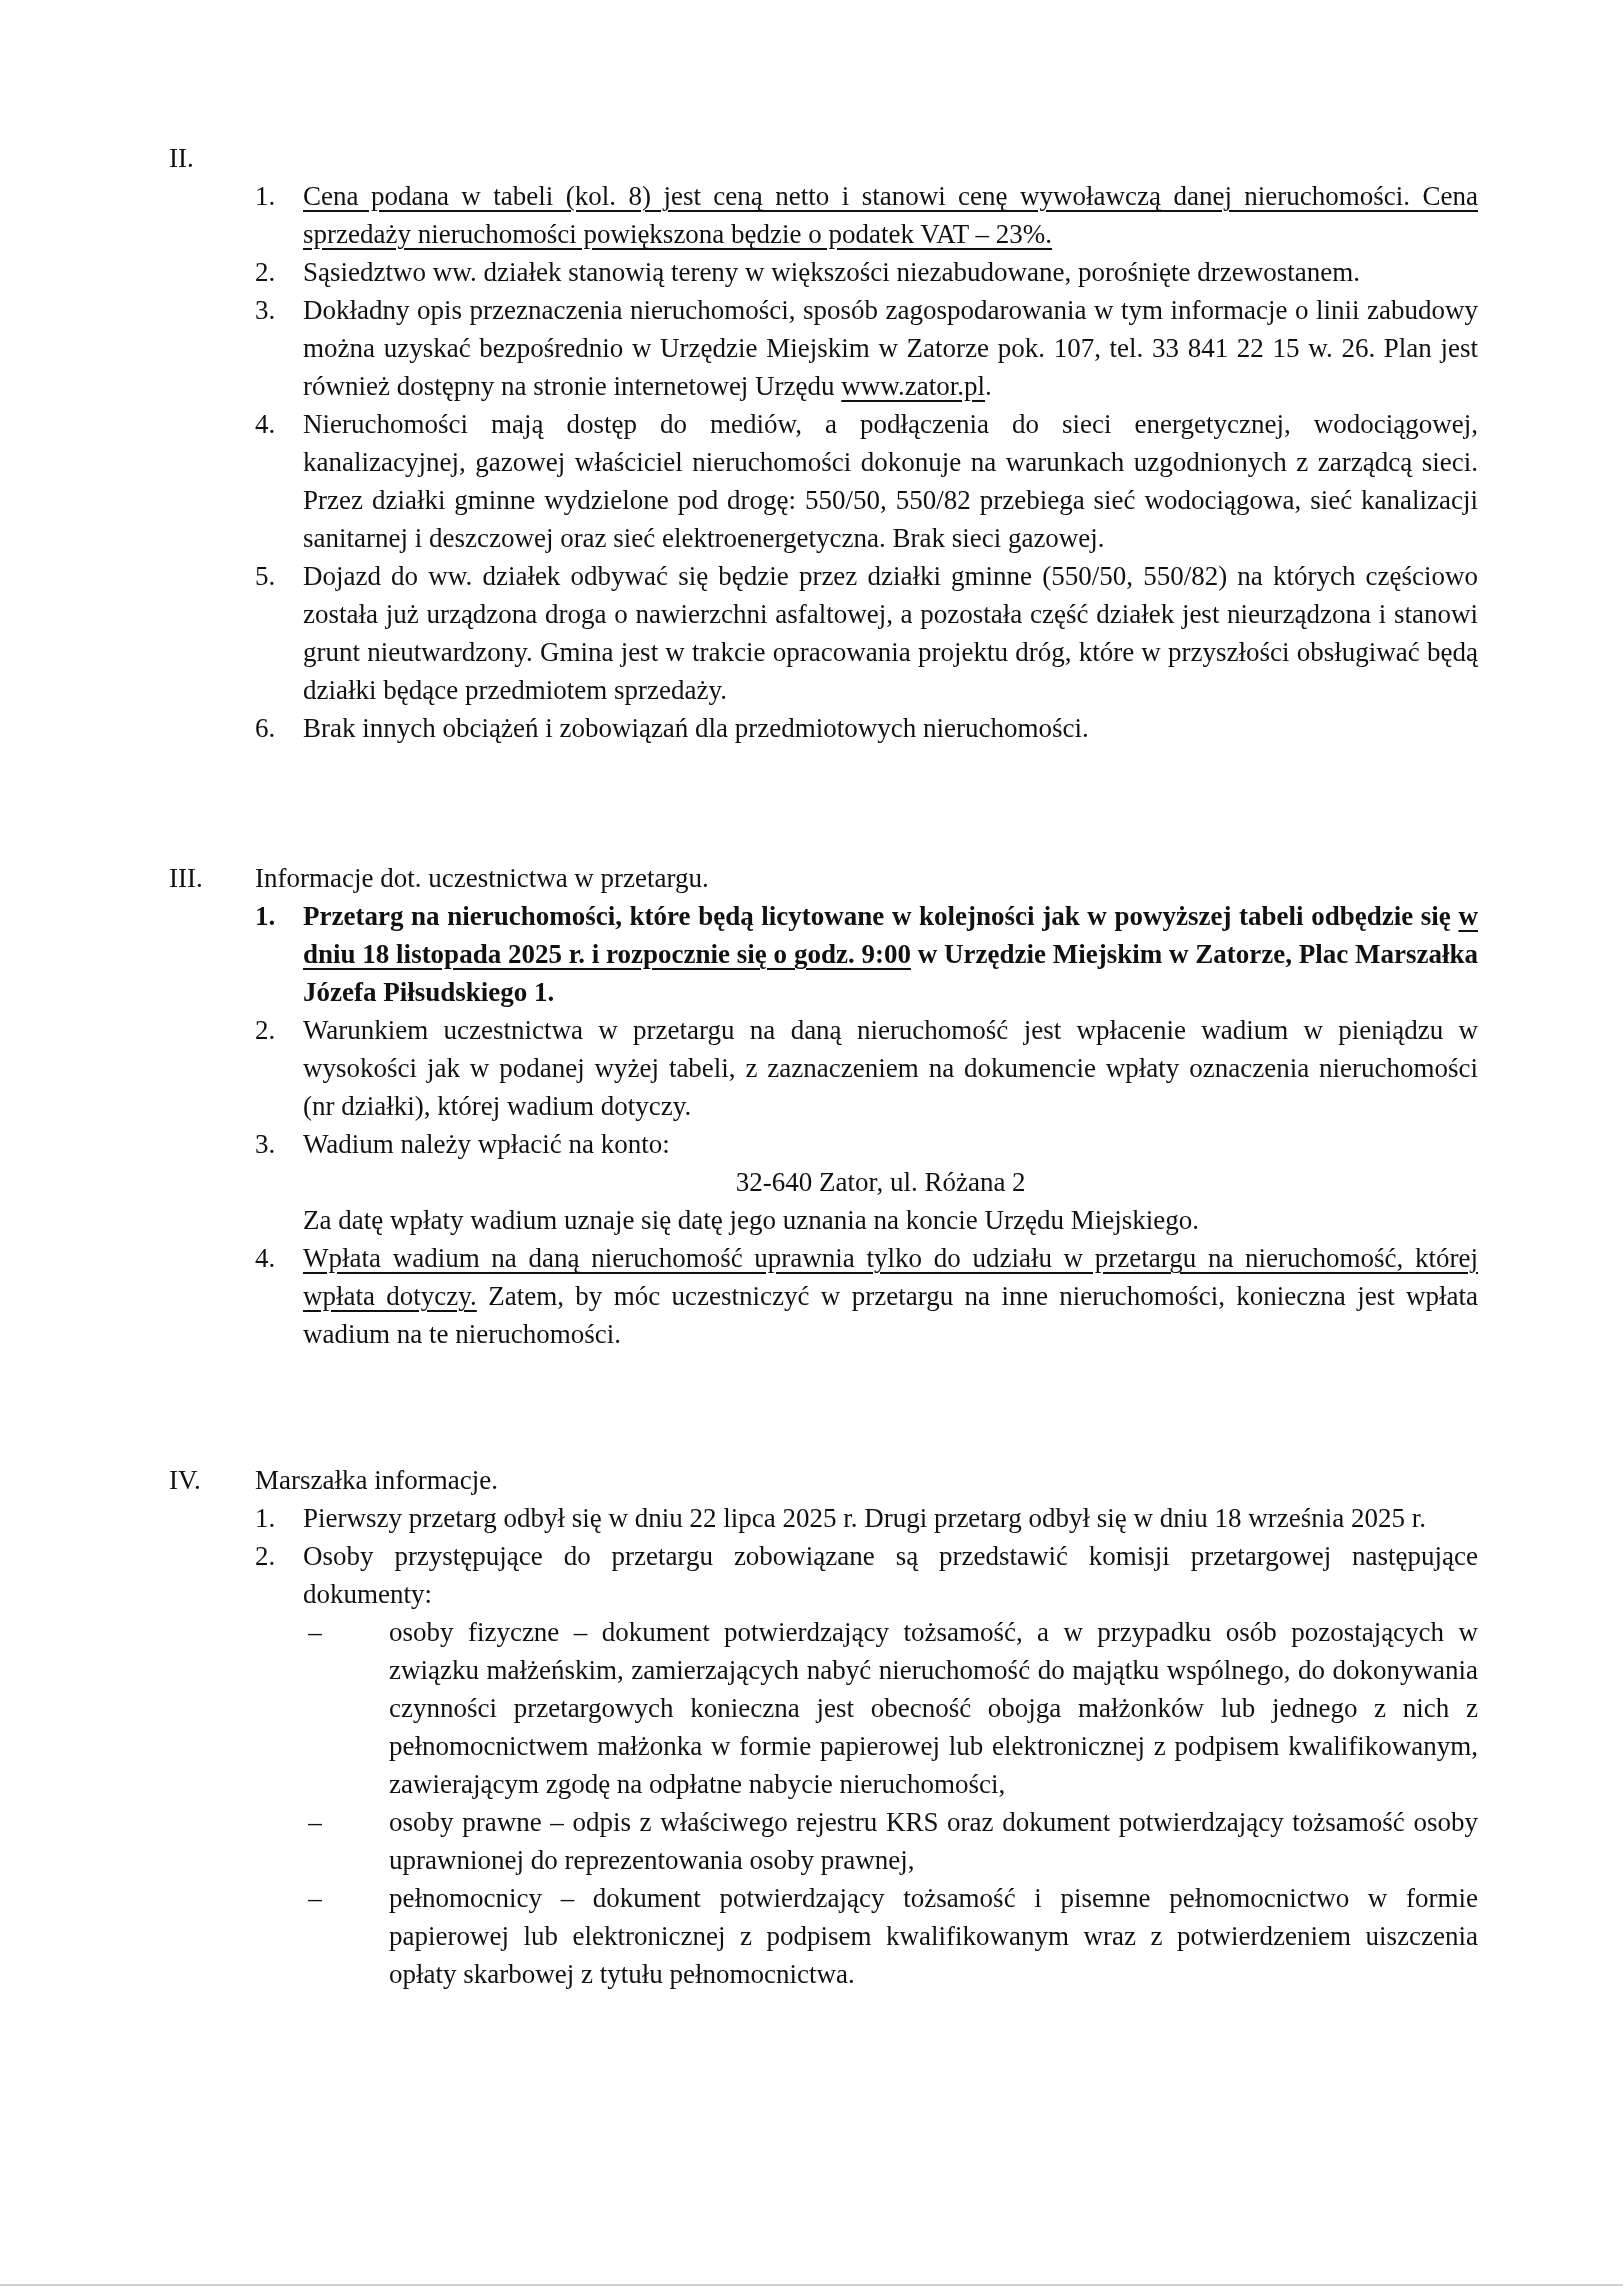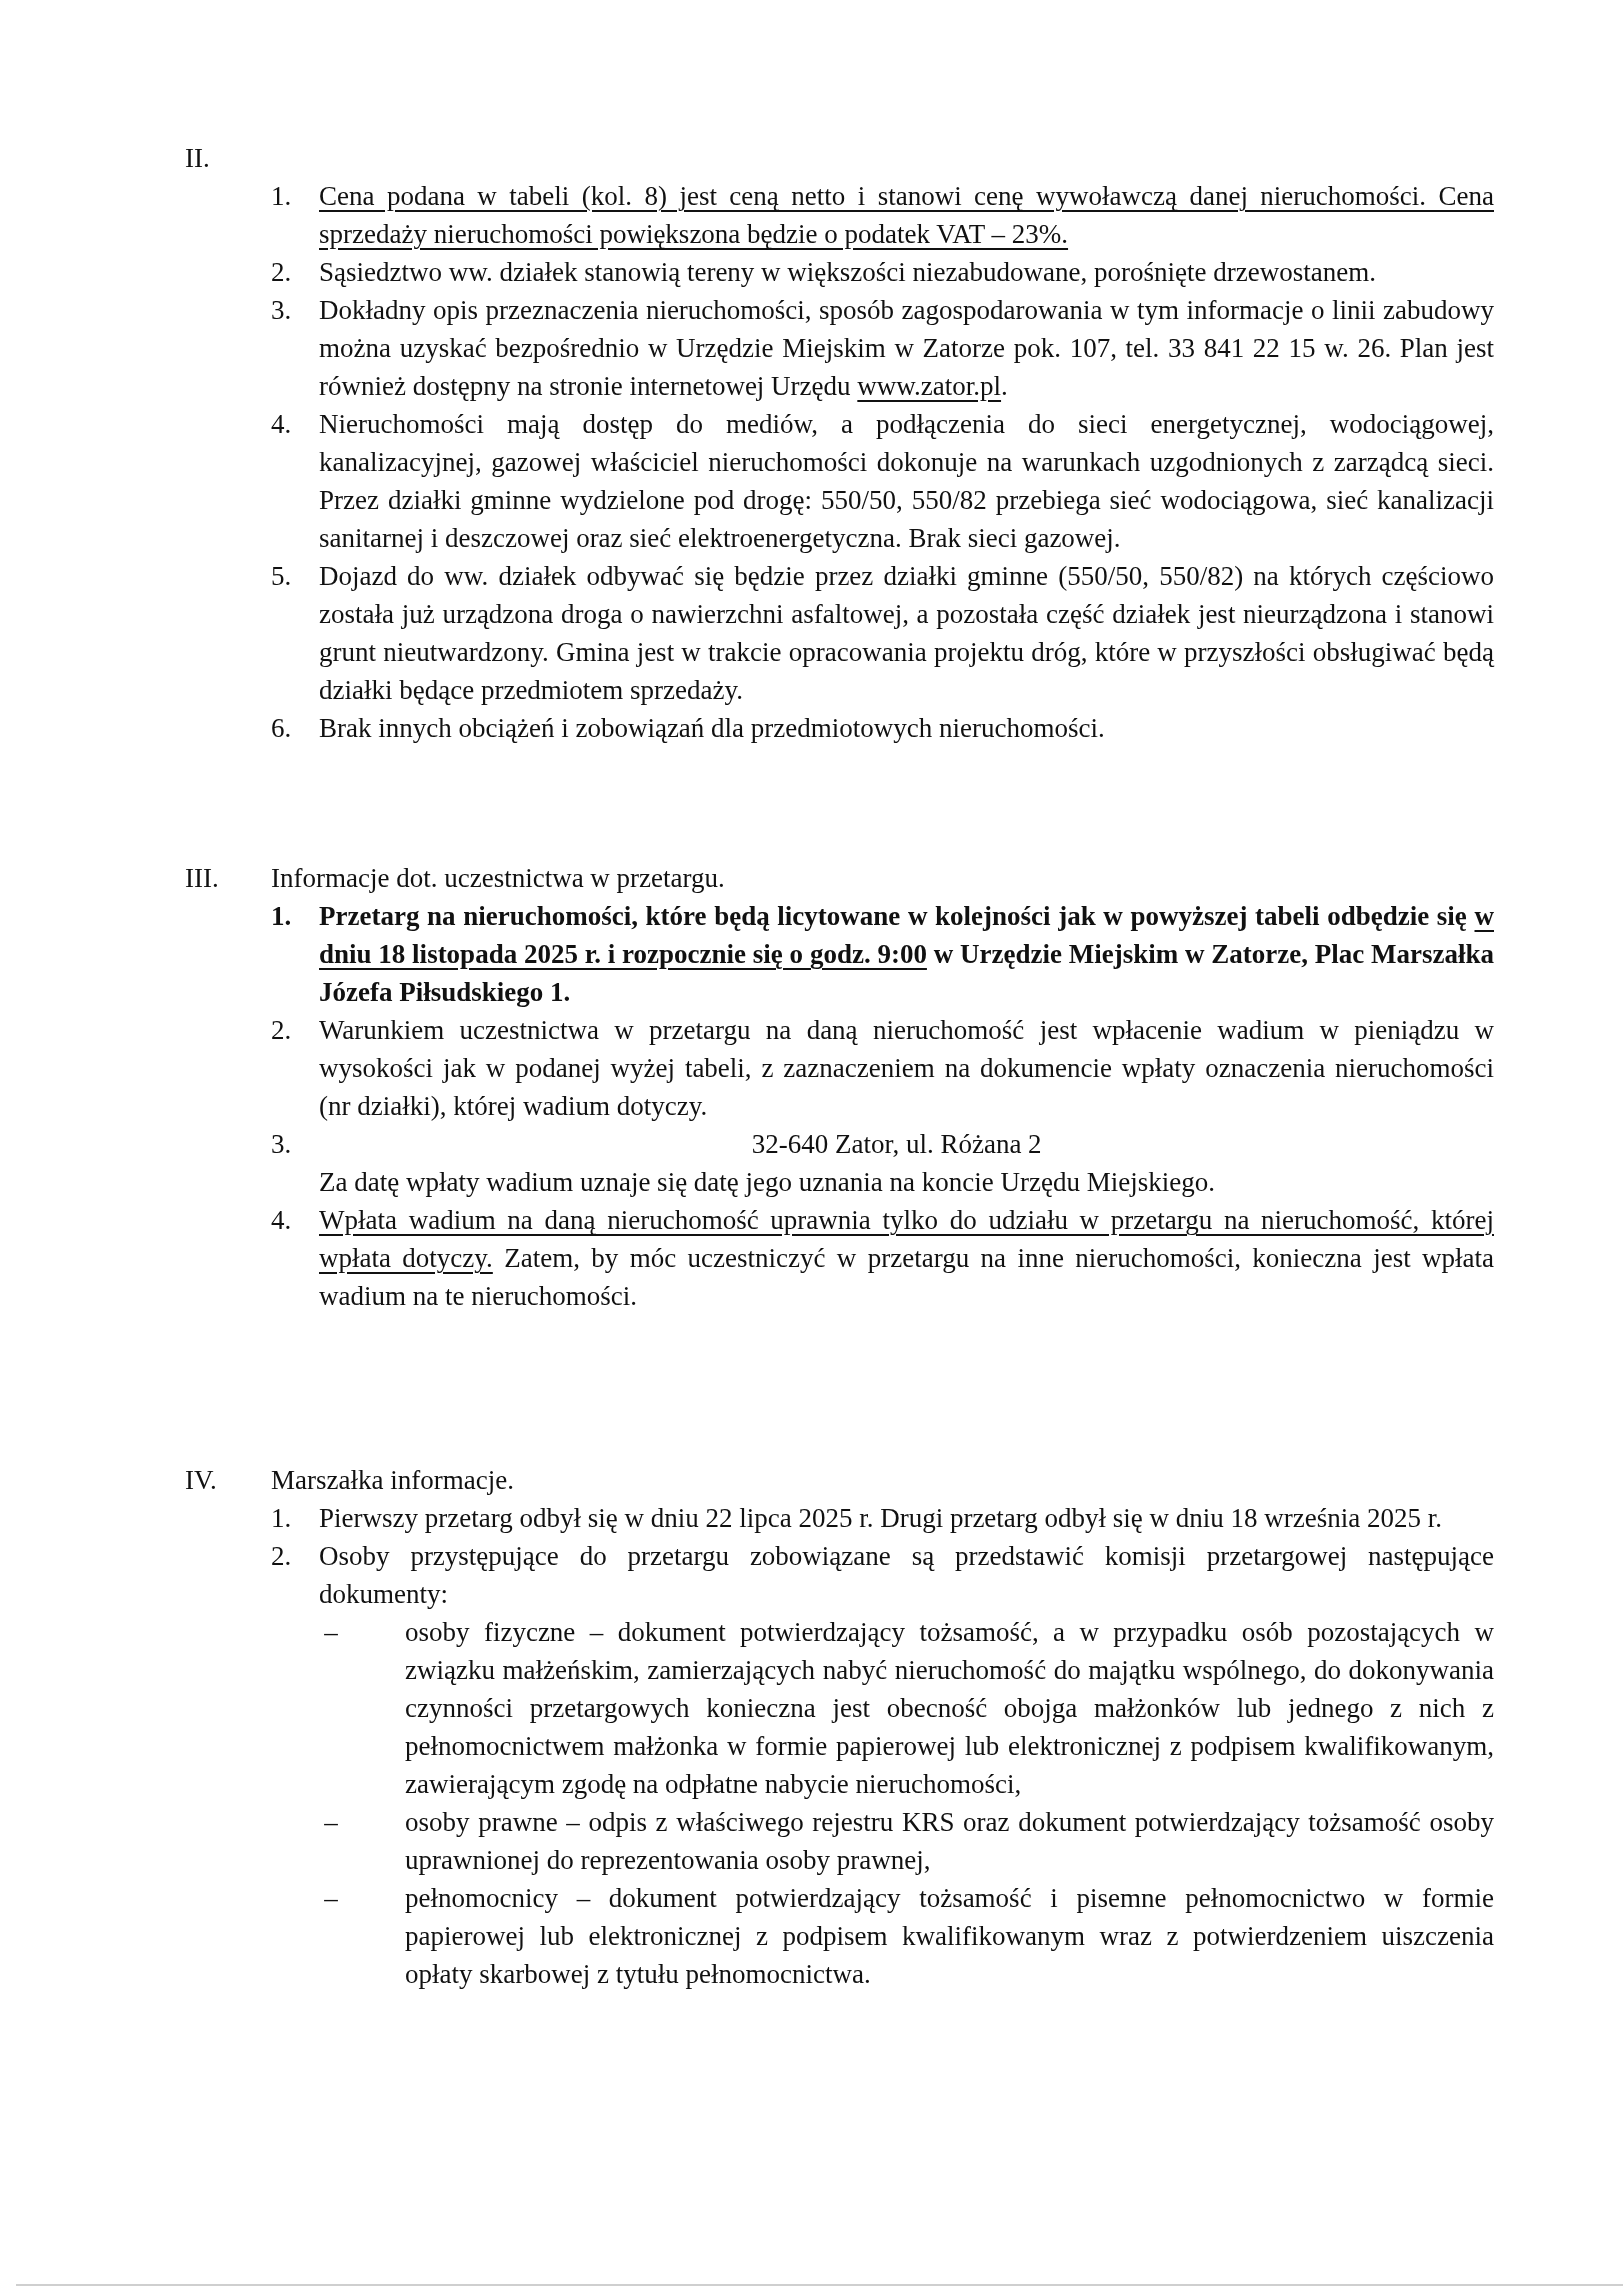--- a/index.html
+++ b/index.html
@@ -1,20 +1,20 @@
 <!DOCTYPE html>
 <html style="font-size:10.5px"><head>
 <meta charset="utf-8">
 <style>
   html, body { margin: 0; padding: 0; background: #ffffff; }
   body {
     width: 1623px; height: 2295px; position: relative; overflow: hidden;
     font-family: "Liberation Serif", serif; color: #111;
   }
-  .page { position: absolute; left: 16px; top: 0; width: 1599px; height: 2295px; }
+  .page { position: absolute; left: 0; top: 0; width: 1599px; height: 2295px; }
   .section { position: absolute; left: 169px; width: 1309px; }
   .sec-head { position: relative; height: 38px; font-size: 27px; line-height: 38px; }
   .sec-num { position: absolute; left: 0; top: 0; }
   .sec-title { position: absolute; left: 86px; top: 0; }
   .item { position: relative; margin-left: 86px; padding-left: 48px; font-size: 27px; line-height: 38px; text-align: justify; }
   .item-num { position: absolute; left: 0; top: 0; }
   .item-text { display: block; }
   .ul { text-decoration: underline; text-decoration-thickness: 2px; text-underline-offset: 5.2px; }
   .b { font-weight: bold; }
   .center-line { text-align: center; display: block; padding-right: 19.6px; }
@@ -65,20 +65,21 @@
     <div class="item">
       <span class="item-num b">1.</span>
       <span class="item-text b"><span>Przetarg na nieruchomości, które będą licytowane w kolejności jak w powyższej tabeli odbędzie się </span><span class="ul">w dniu 18 listopada 2025 r. i rozpocznie się o godz. 9:00</span><span> w Urzędzie Miejskim w Zatorze, Plac Marszałka Józefa Piłsudskiego 1.</span></span>
     </div>
     <div class="item">
       <span class="item-num">2.</span>
       <span class="item-text">Warunkiem uczestnictwa w przetargu na daną nieruchomość jest wpłacenie wadium w pieniądzu w wysokości jak w podanej wyżej tabeli, z zaznaczeniem na dokumencie wpłaty oznaczenia nieruchomości (nr działki), której wadium dotyczy.</span>
     </div>
     <div class="item">
       <span class="item-num">3.</span>
+      <span class="item-text">Wadium należy wpłacić na konto:</span>
       <span class="center-line">32-640 Zator, ul. Różana 2</span>
       <span class="item-text">Za datę wpłaty wadium uznaje się datę jego uznania na koncie Urzędu Miejskiego.</span>
     </div>
     <div class="item">
       <span class="item-num">4.</span>
       <span class="item-text"><span class="ul">Wpłata wadium na daną nieruchomość uprawnia tylko do udziału w przetargu na nieruchomość, której wpłata dotyczy.</span><span> Zatem, by móc uczestniczyć w przetargu na inne nieruchomości, konieczna jest wpłata wadium na te nieruchomości.</span></span>
     </div>
   </div>
 
   <div class="section" style="top:1461px;">

